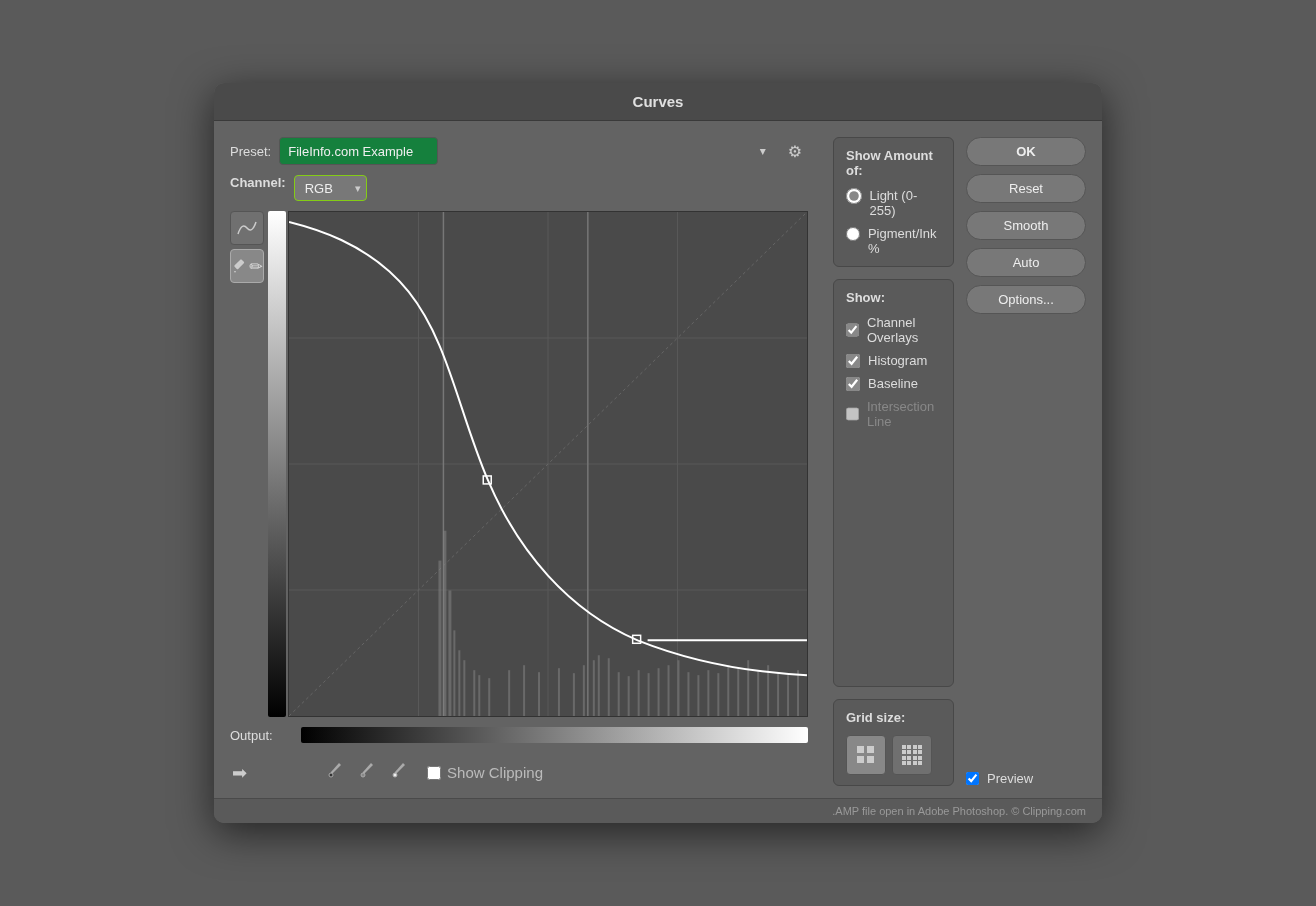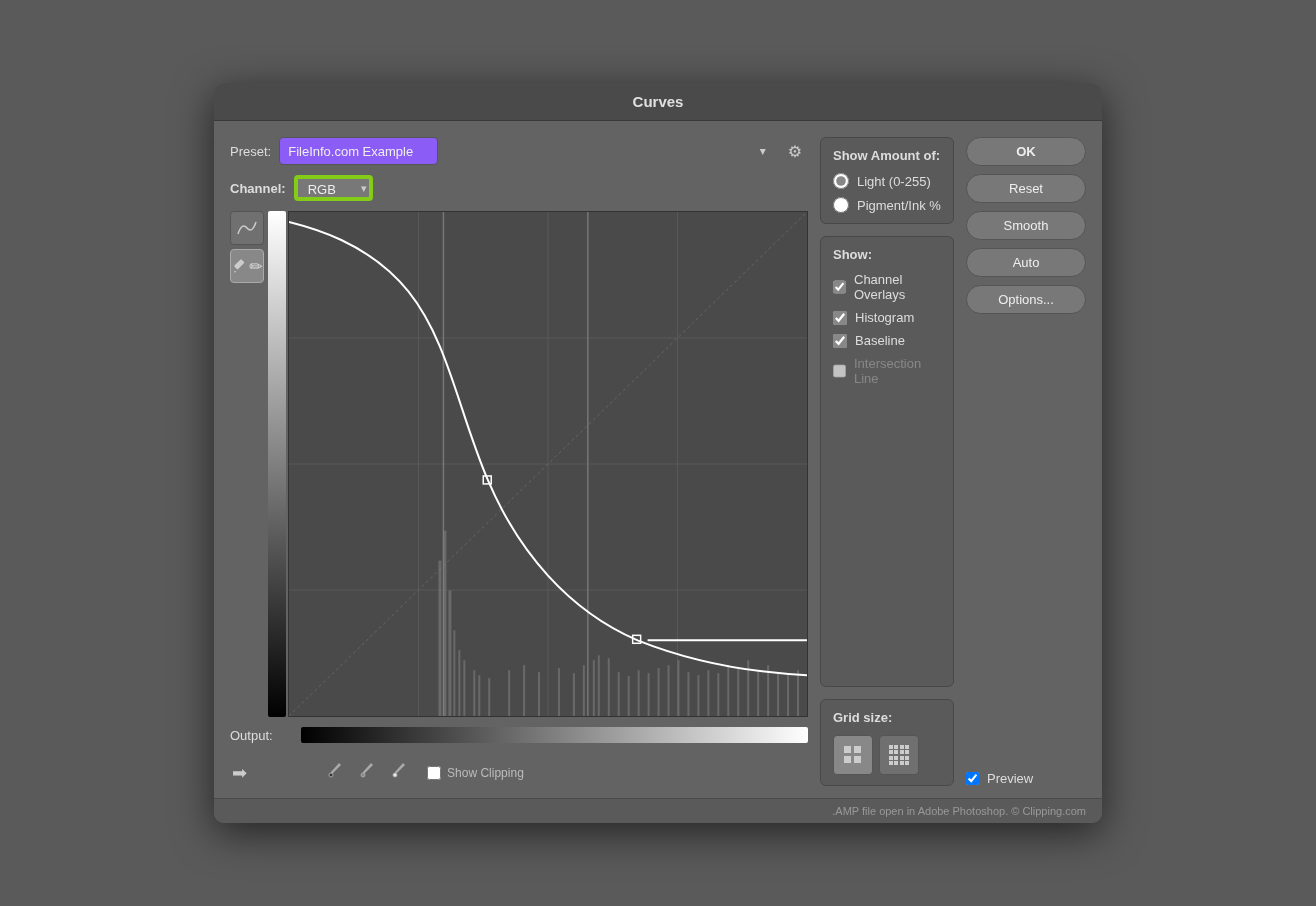--- a/index.html
+++ b/index.html
@@ -45,21 +45,21 @@
       align-items: center;
       gap: 8px;
     }
     .preset-label {
       color: #ddd;
       font-size: 13px;
       white-space: nowrap;
     }
     .preset-select {
       flex: 1;
-      background: #8b5cf6;
+      background: #15803d;
       border: 1px solid #555;
       border-radius: 4px;
       color: #eee;
       font-size: 13px;
       padding: 4px 8px;
       height: 28px;
       appearance: none;
       -webkit-appearance: none;
       padding-right: 24px;
       position: relative;
@@ -82,34 +82,33 @@
     .gear-btn {
       background: none;
       border: none;
       color: #ccc;
       font-size: 16px;
       cursor: pointer;
       padding: 2px 6px;
     }
     .channel-row {
       display: flex;
-      align-items: center;
       gap: 8px;
     }
     .channel-label {
       color: #ddd;
       font-size: 13px;
       font-weight: 600;
     }
     .channel-select-wrapper {
       position: relative;
     }
     .channel-select {
       background: #787878;
-      border: 4px solid #84cc16;
+      border: 1px solid #84cc16;
       border-radius: 4px;
       color: #eee;
       font-size: 13px;
       padding: 3px 24px 3px 10px;
       height: 26px;
       appearance: none;
       -webkit-appearance: none;
       cursor: pointer;
     }
     .channel-select-wrapper::after {
@@ -222,28 +221,29 @@
       align-items: center;
       gap: 6px;
     }
     .clipping-checkbox {
       width: 14px;
       height: 14px;
       accent-color: #888;
     }
     .clipping-label {
       color: #bbb;
-      font-size: 12px;
+      font-size: 15px;
       text-align: right;
     }
     
     .right-panel {
       width: 290px;
       display: flex;
       gap: 12px;
+      margin-left: 13px;
     }
     .middle-panel {
       flex: 1;
       display: flex;
       flex-direction: column;
       gap: 12px;
     }
     .action-buttons {
       display: flex;
       flex-direction: column;
@@ -257,21 +257,21 @@
       padding: 10px 12px;
     }
     .section-title {
       color: #ddd;
       font-size: 13px;
       font-weight: 600;
       margin-bottom: 10px;
     }
     .radio-row {
       display: flex;
-      align-items: flex-end;
+      align-items: flex-start;
       gap: 8px;
       margin-bottom: 8px;
     }
     .radio-row:last-child { margin-bottom: 0; }
     .radio-label {
       color: #ddd;
       font-size: 13px;
     }
     input[type="radio"] {
       accent-color: #888;

